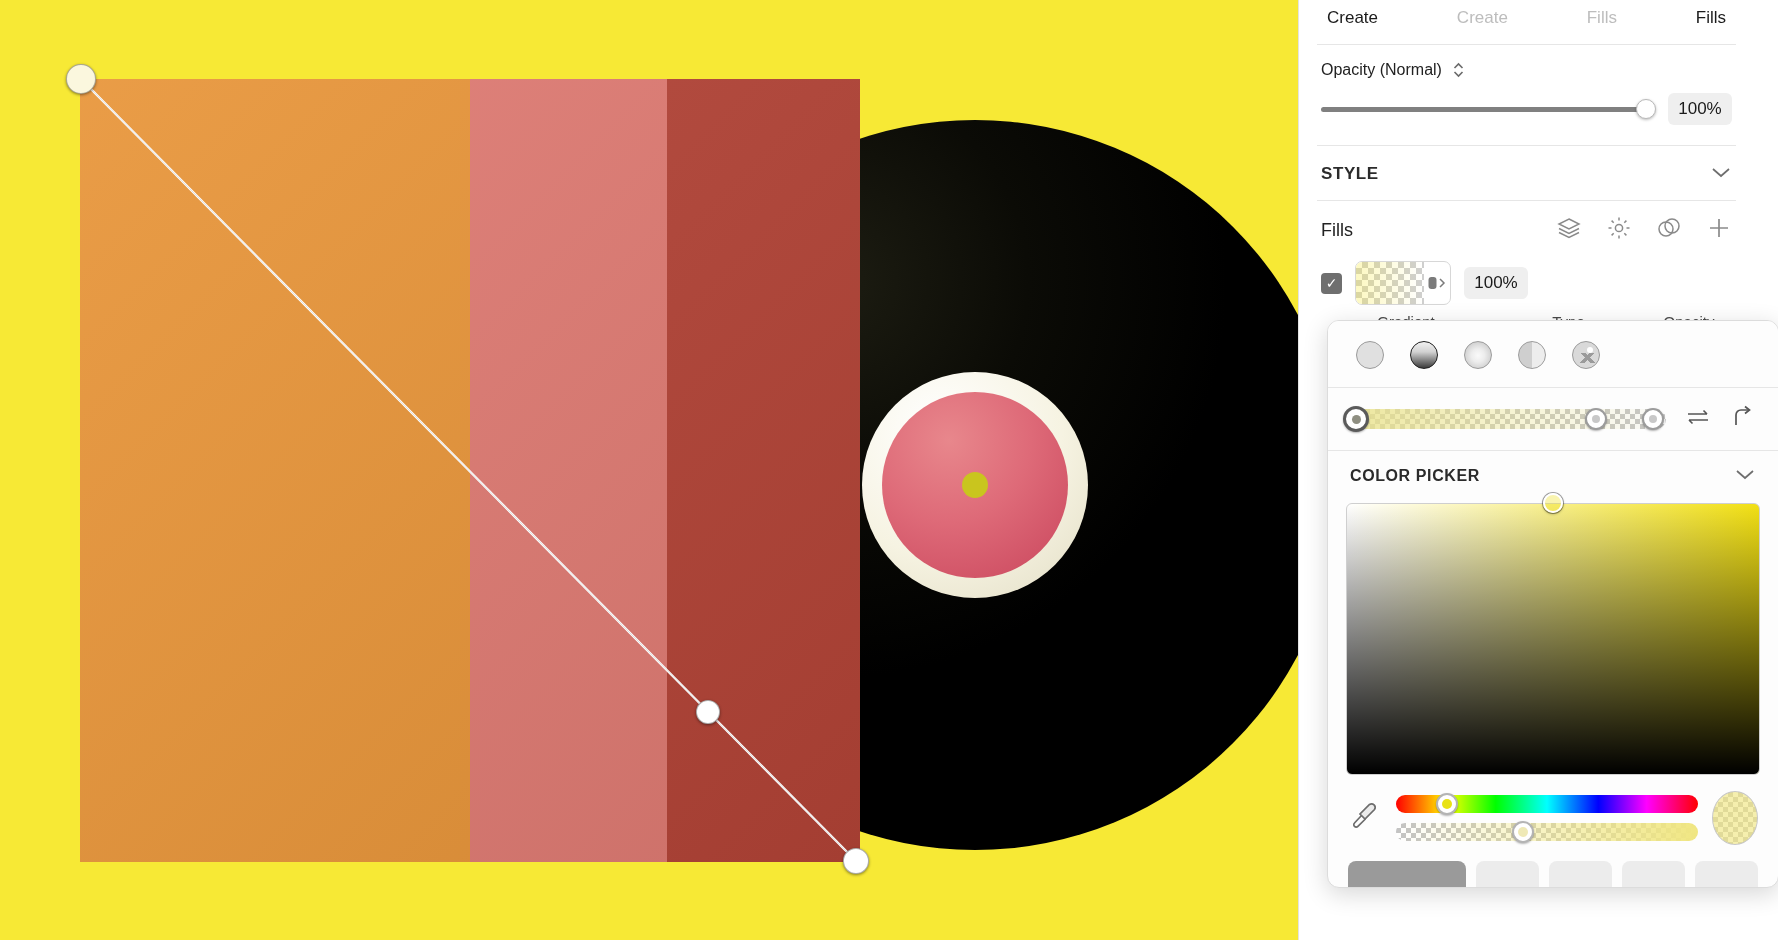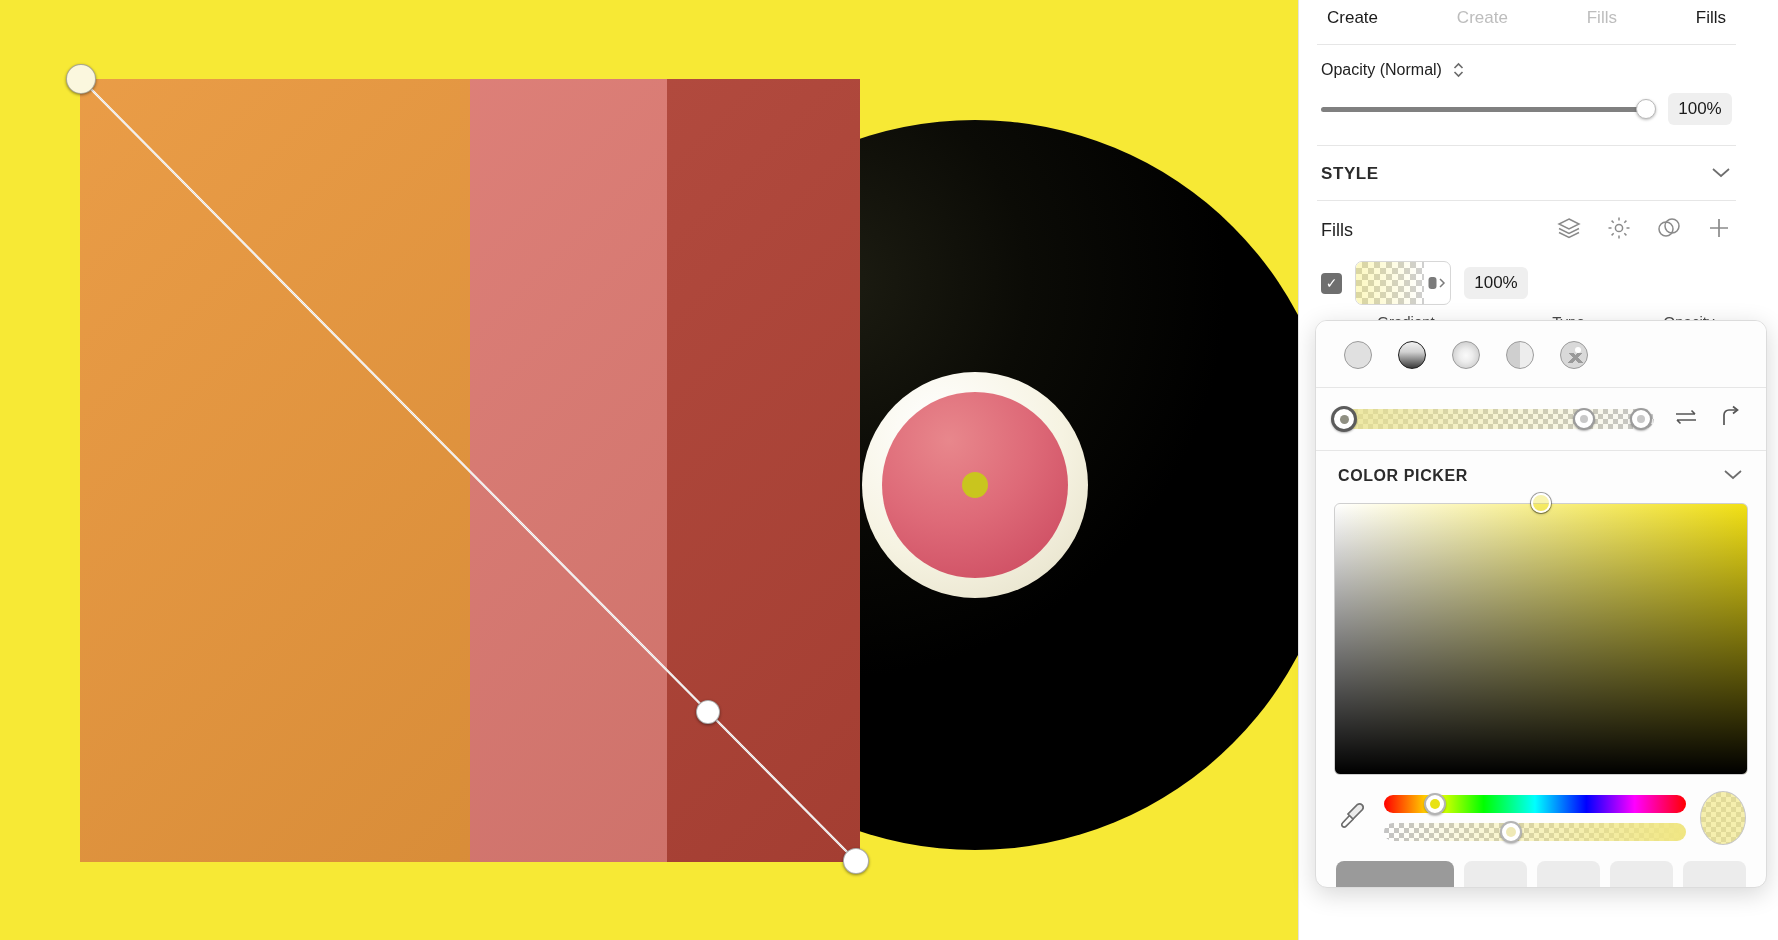--- a/index.html
+++ b/index.html
@@ -198,21 +198,21 @@
   #fill-legend {
     display:flex; margin-top:8px; font-size:15px; color:#4a4a4a;
   }
   #fill-legend .lg1 { width:170px; text-align:center; }
   #fill-legend .lg2 { flex:1; text-align:center; }
   #fill-legend .lg3 { width:86px; text-align:center; }
 
   
   #popover {
     position:absolute;
-    left: 16px; top: 320px;
+    left: 28px; top: 320px;
     width: 452px;
     background:#fdfdfd;
     border:1px solid #dcdcdc;
     border-radius:12px;
     box-shadow: 0 6px 24px rgba(0,0,0,.16);
     overflow:hidden;
   }
   #pop-arrow {
     position:absolute; left: 102px; top: -10px;
     width:20px; height:20px; background:#fdfdfd;

